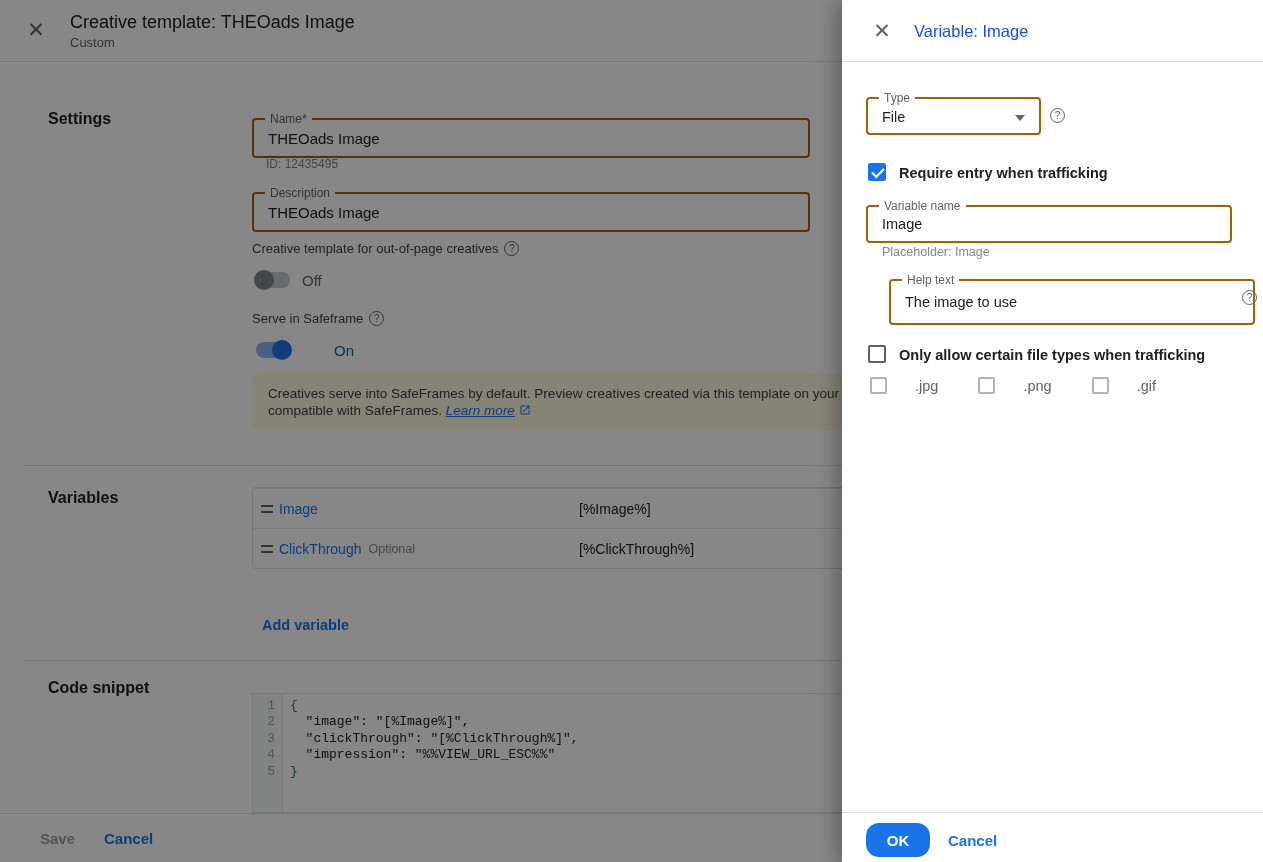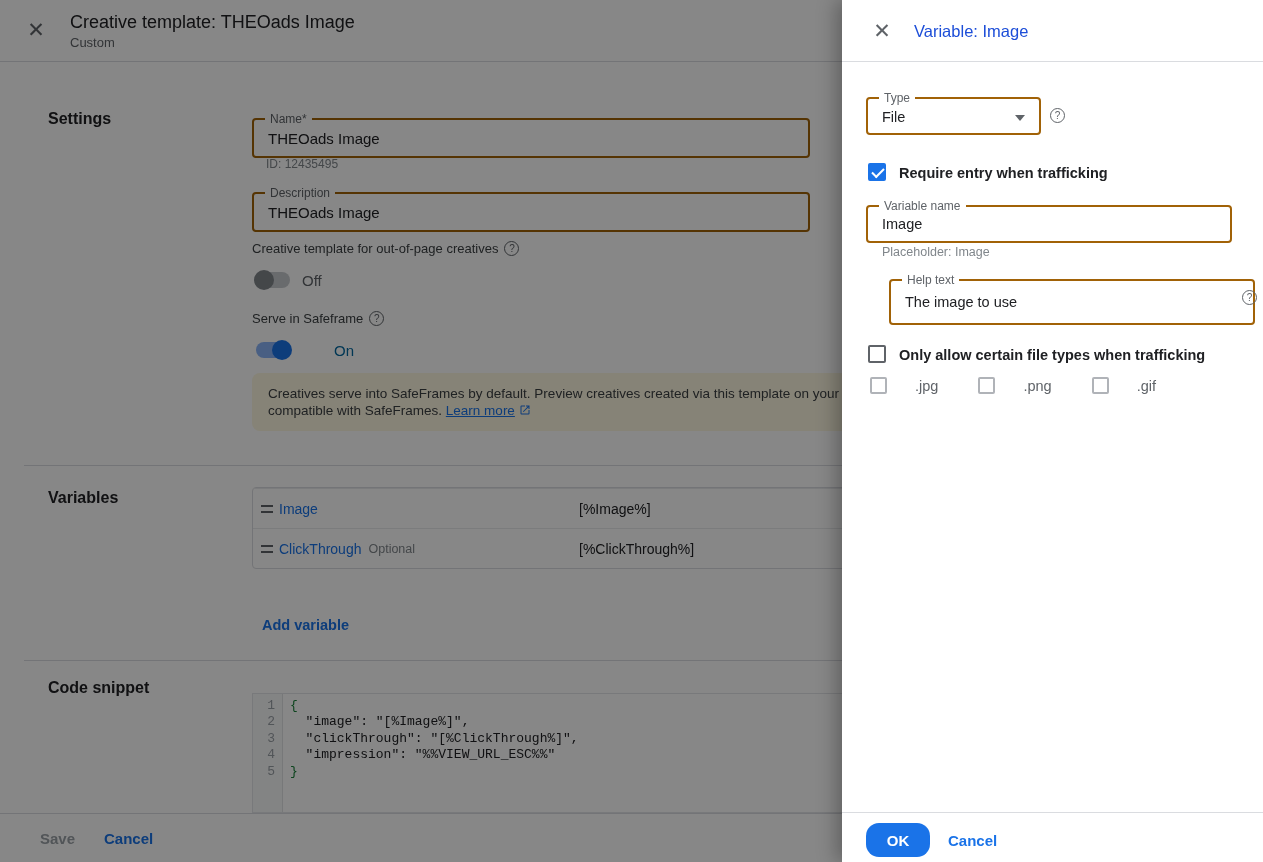--- a/index.html
+++ b/index.html
@@ -26,21 +26,21 @@
   .qicon { display:inline-flex; width:15px; height:15px; border:1.3px solid #5f6368; border-radius:50%; color:#5f6368; font-size:10px; align-items:center; justify-content:center; flex:0 0 auto; }
 
   .toggle { position:absolute; width:34px; height:16px; border-radius:8px; cursor:pointer; }
   .toggle .knob { position:absolute; top:-2px; width:20px; height:20px; border-radius:50%; }
   .toggle.off { background:#c7cace; } .toggle.off .knob { left:-2px; background:#80868b; }
   .toggle.on { background:#8ab4f8; } .toggle.on .knob { right:-2px; background:#1a73e8; }
   .toggle-state { position:absolute; font-size:15px; }
 
   .notice { position:absolute; left:252px; top:373px; width:700px; height:58px; background:#fef7e0; border-radius:8px; padding:13px 16px; overflow:hidden; }
   .notice div { font-size:13.5px; color:#3c4043; line-height:16.5px; white-space:nowrap; }
-  .notice a { color:#1a73e8; text-decoration:underline; cursor:pointer; }
+  .notice a { color:#1a73e8; text-decoration:underline; cursor:pointer;font-style:italic; }
   .ext-icon { display:inline-block; vertical-align:-1px; margin-left:4px; }
 
   .hdivider { position:absolute; left:24px; width:818px; height:1px; background:#dadce0; }
 
   
   .var-table { position:absolute; left:252px; top:487px; width:700px; border:1px solid #dadce0; border-radius:4px; background:#fff; }
   .vrow { display:flex; align-items:center; height:40px; border-top:1px solid #e8eaed; font-size:14px; }
   .vhead { display:flex; align-items:center; height:26px; font-size:13.5px; font-weight:bold; color:#202124; }
   .col-name { width:326px; padding-left:26px; display:flex; align-items:center; }
   .col-ph { flex:1; color:#202124; }

